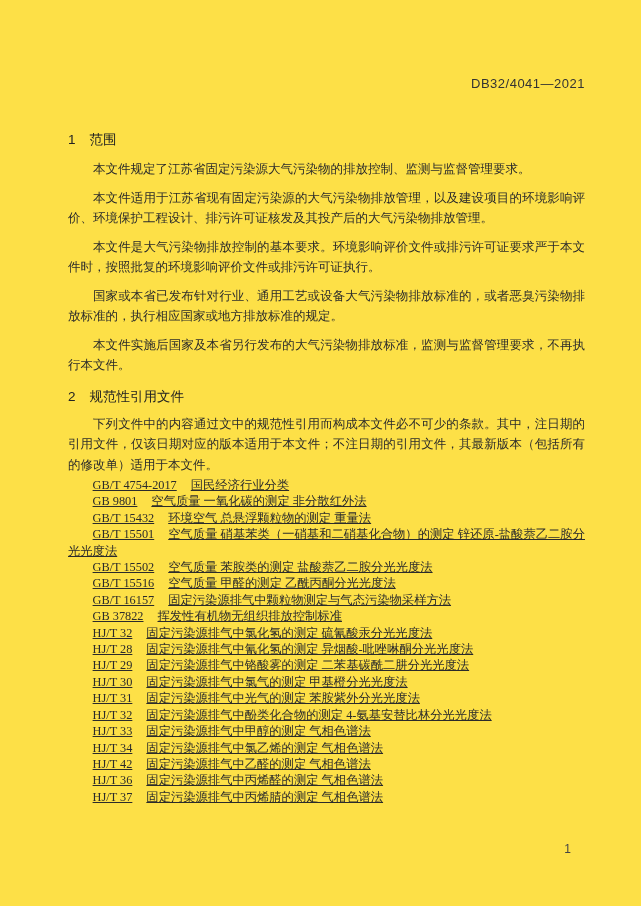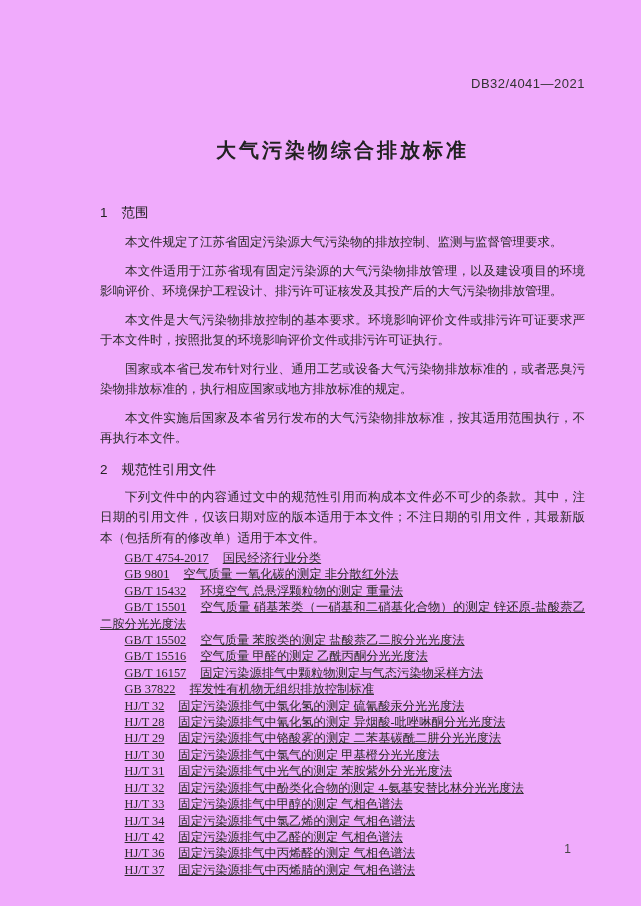--- a/index.html
+++ b/index.html
@@ -1,23 +1,23 @@
 <!DOCTYPE html>
 <html><head>
 <meta charset="utf-8">
 <style>
   html, body { margin: 0; padding: 0; background: #f2f2f0; }
   .page {
     position: relative;
     width: 641px;
     height: 906px;
     margin: 0 auto;
-    background: #f0abfc;
+    background: #fde047;
     box-sizing: border-box;
-    padding: 0 56px 0 100px;
+    padding: 0 56px 0 68px;
     overflow: hidden;
     color: #2b2b2b;
     font-family: "Liberation Serif", "DejaVu Serif", serif;
   }
   .code-line {
     margin-top: 76px;
     text-align: right;
     font-size: 13px;
     letter-spacing: 0.5px;
     color: #333;
@@ -70,32 +70,31 @@
     font-family: "Liberation Sans", "DejaVu Sans", sans-serif;
   }
 </style>
 </head>
 <body>
 
 <div class="page">
 
   <div class="code-line">DB32/4041—2021</div>
 
-  <div class="doc-title">大气污染物综合排放标准</div>
 
   <div class="sec-heading first">
     <span class="sec-num">1</span><span>范围</span>
   </div>
 
   <div class="para-block">
     <p class="para">本文件规定了江苏省固定污染源大气污染物的排放控制、监测与监督管理要求。</p>
     <p class="para">本文件适用于江苏省现有固定污染源的大气污染物排放管理，以及建设项目的环境影响评价、环境保护工程设计、排污许可证核发及其投产后的大气污染物排放管理。</p>
     <p class="para">本文件是大气污染物排放控制的基本要求。环境影响评价文件或排污许可证要求严于本文件时，按照批复的环境影响评价文件或排污许可证执行。</p>
     <p class="para">国家或本省已发布针对行业、通用工艺或设备大气污染物排放标准的，或者恶臭污染物排放标准的，执行相应国家或地方排放标准的规定。</p>
-    <p class="para">本文件实施后国家及本省另行发布的大气污染物排放标准，按其适用范围执行，不再执行本文件。</p>
+    <p class="para">本文件实施后国家及本省另行发布的大气污染物排放标准，监测与监督管理要求，不再执行本文件。</p>
   </div>
 
   <div class="sec-heading second">
     <span class="sec-num">2</span><span>规范性引用文件</span>
   </div>
 
   <p class="para intro">下列文件中的内容通过文中的规范性引用而构成本文件必不可少的条款。其中，注日期的引用文件，仅该日期对应的版本适用于本文件；不注日期的引用文件，其最新版本（包括所有的修改单）适用于本文件。</p>
 
   <div class="ref-list">
     <div class="ref"><span class="ref-code">GB/T 4754-2017</span><span>国民经济行业分类</span></div>

